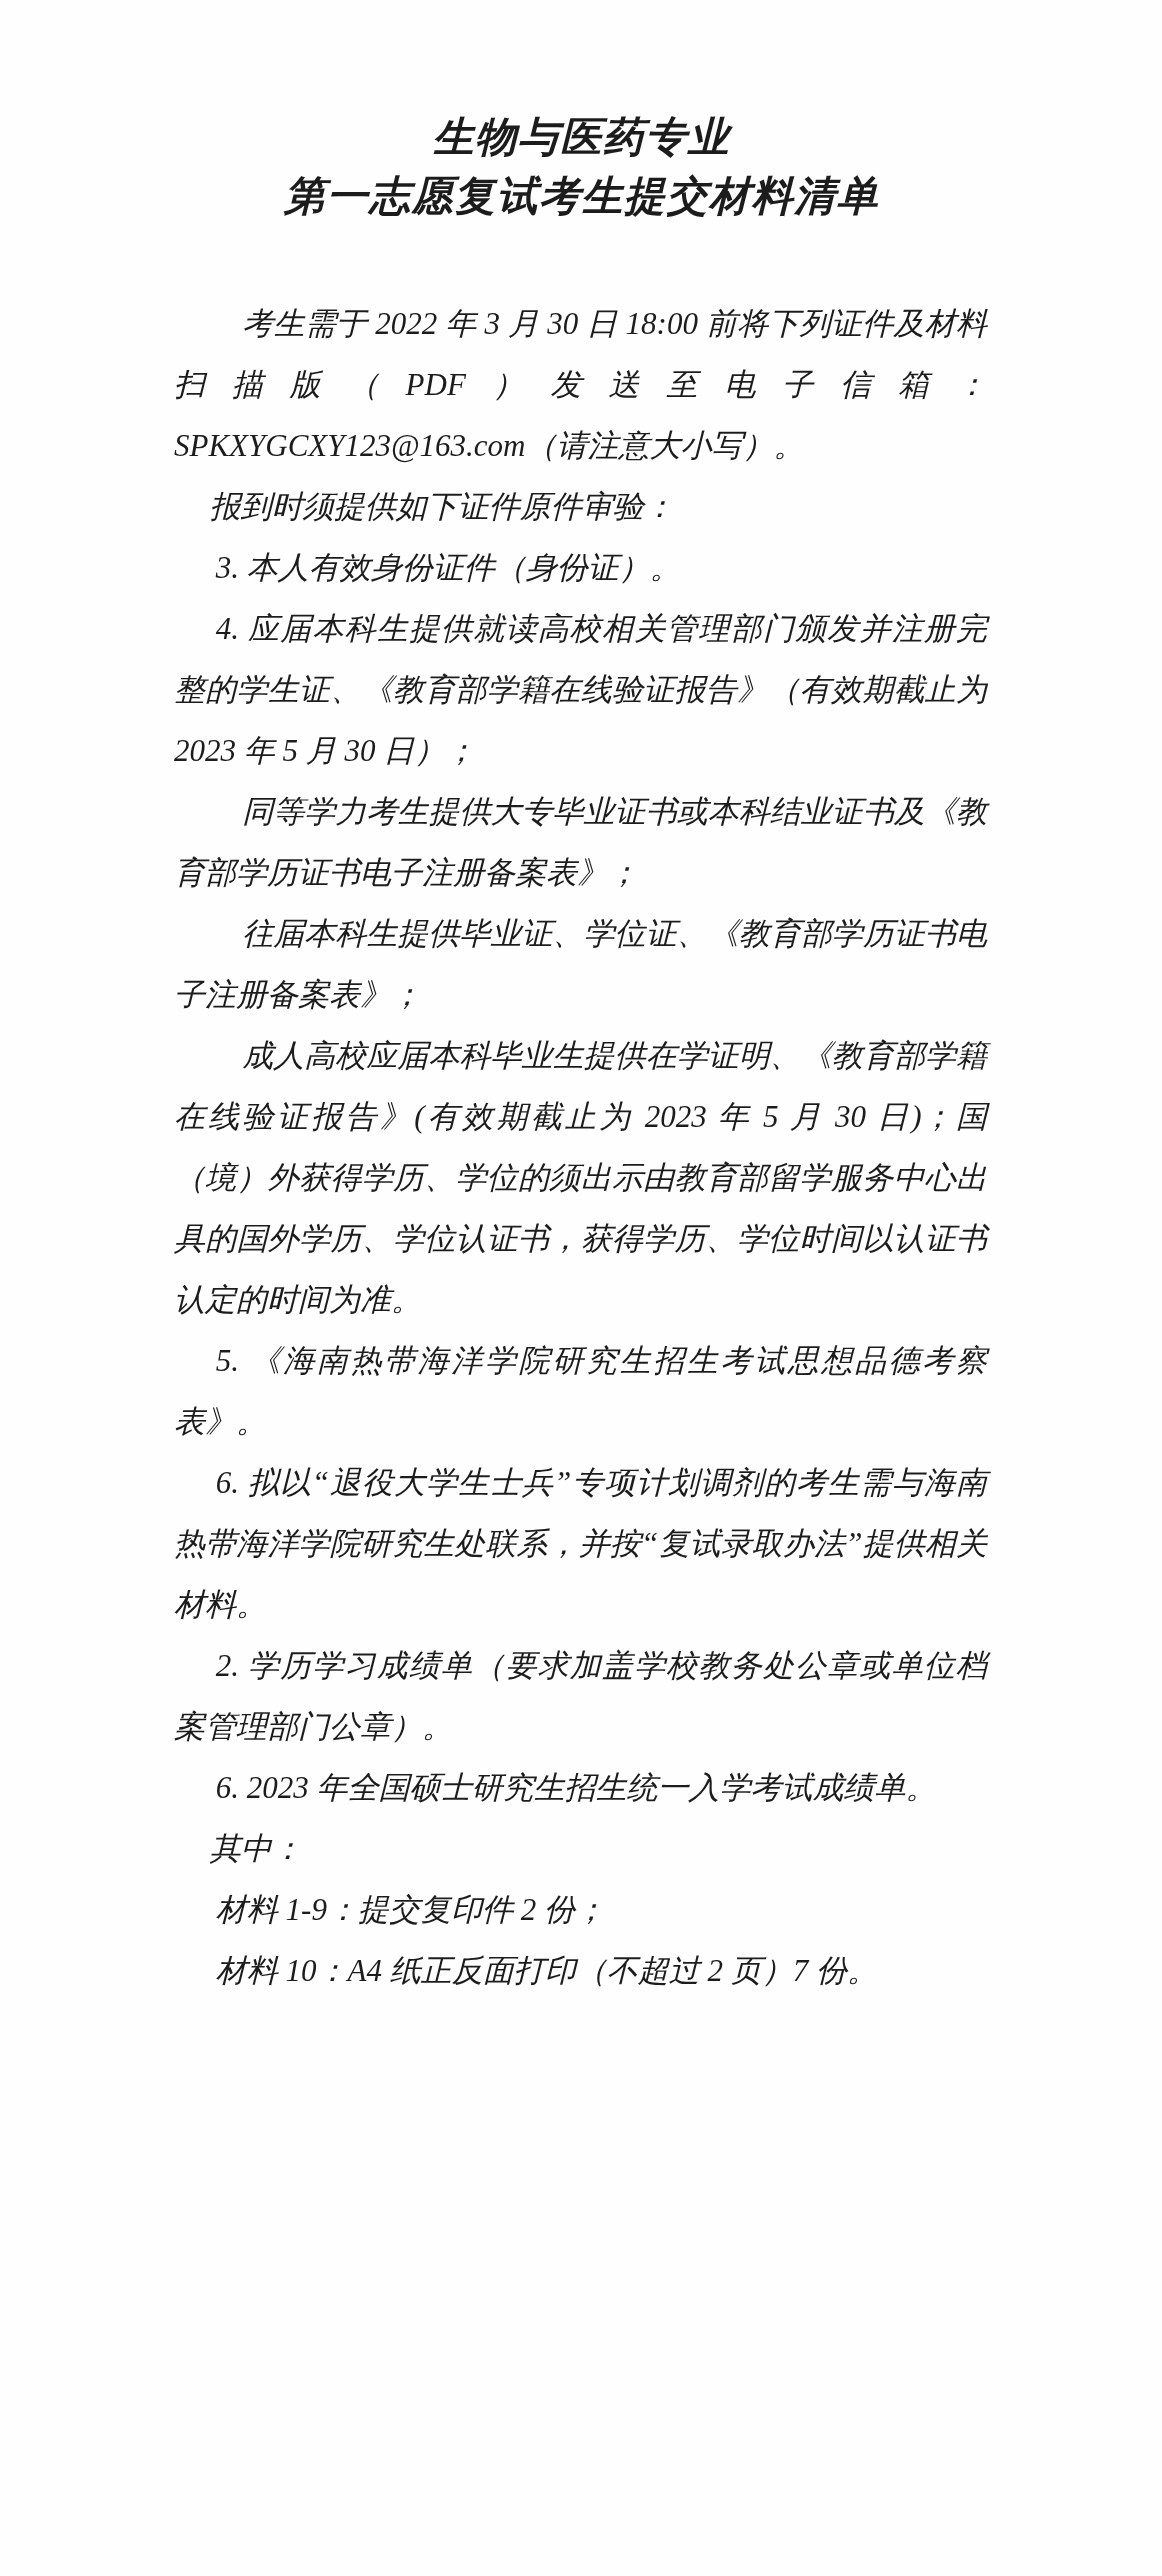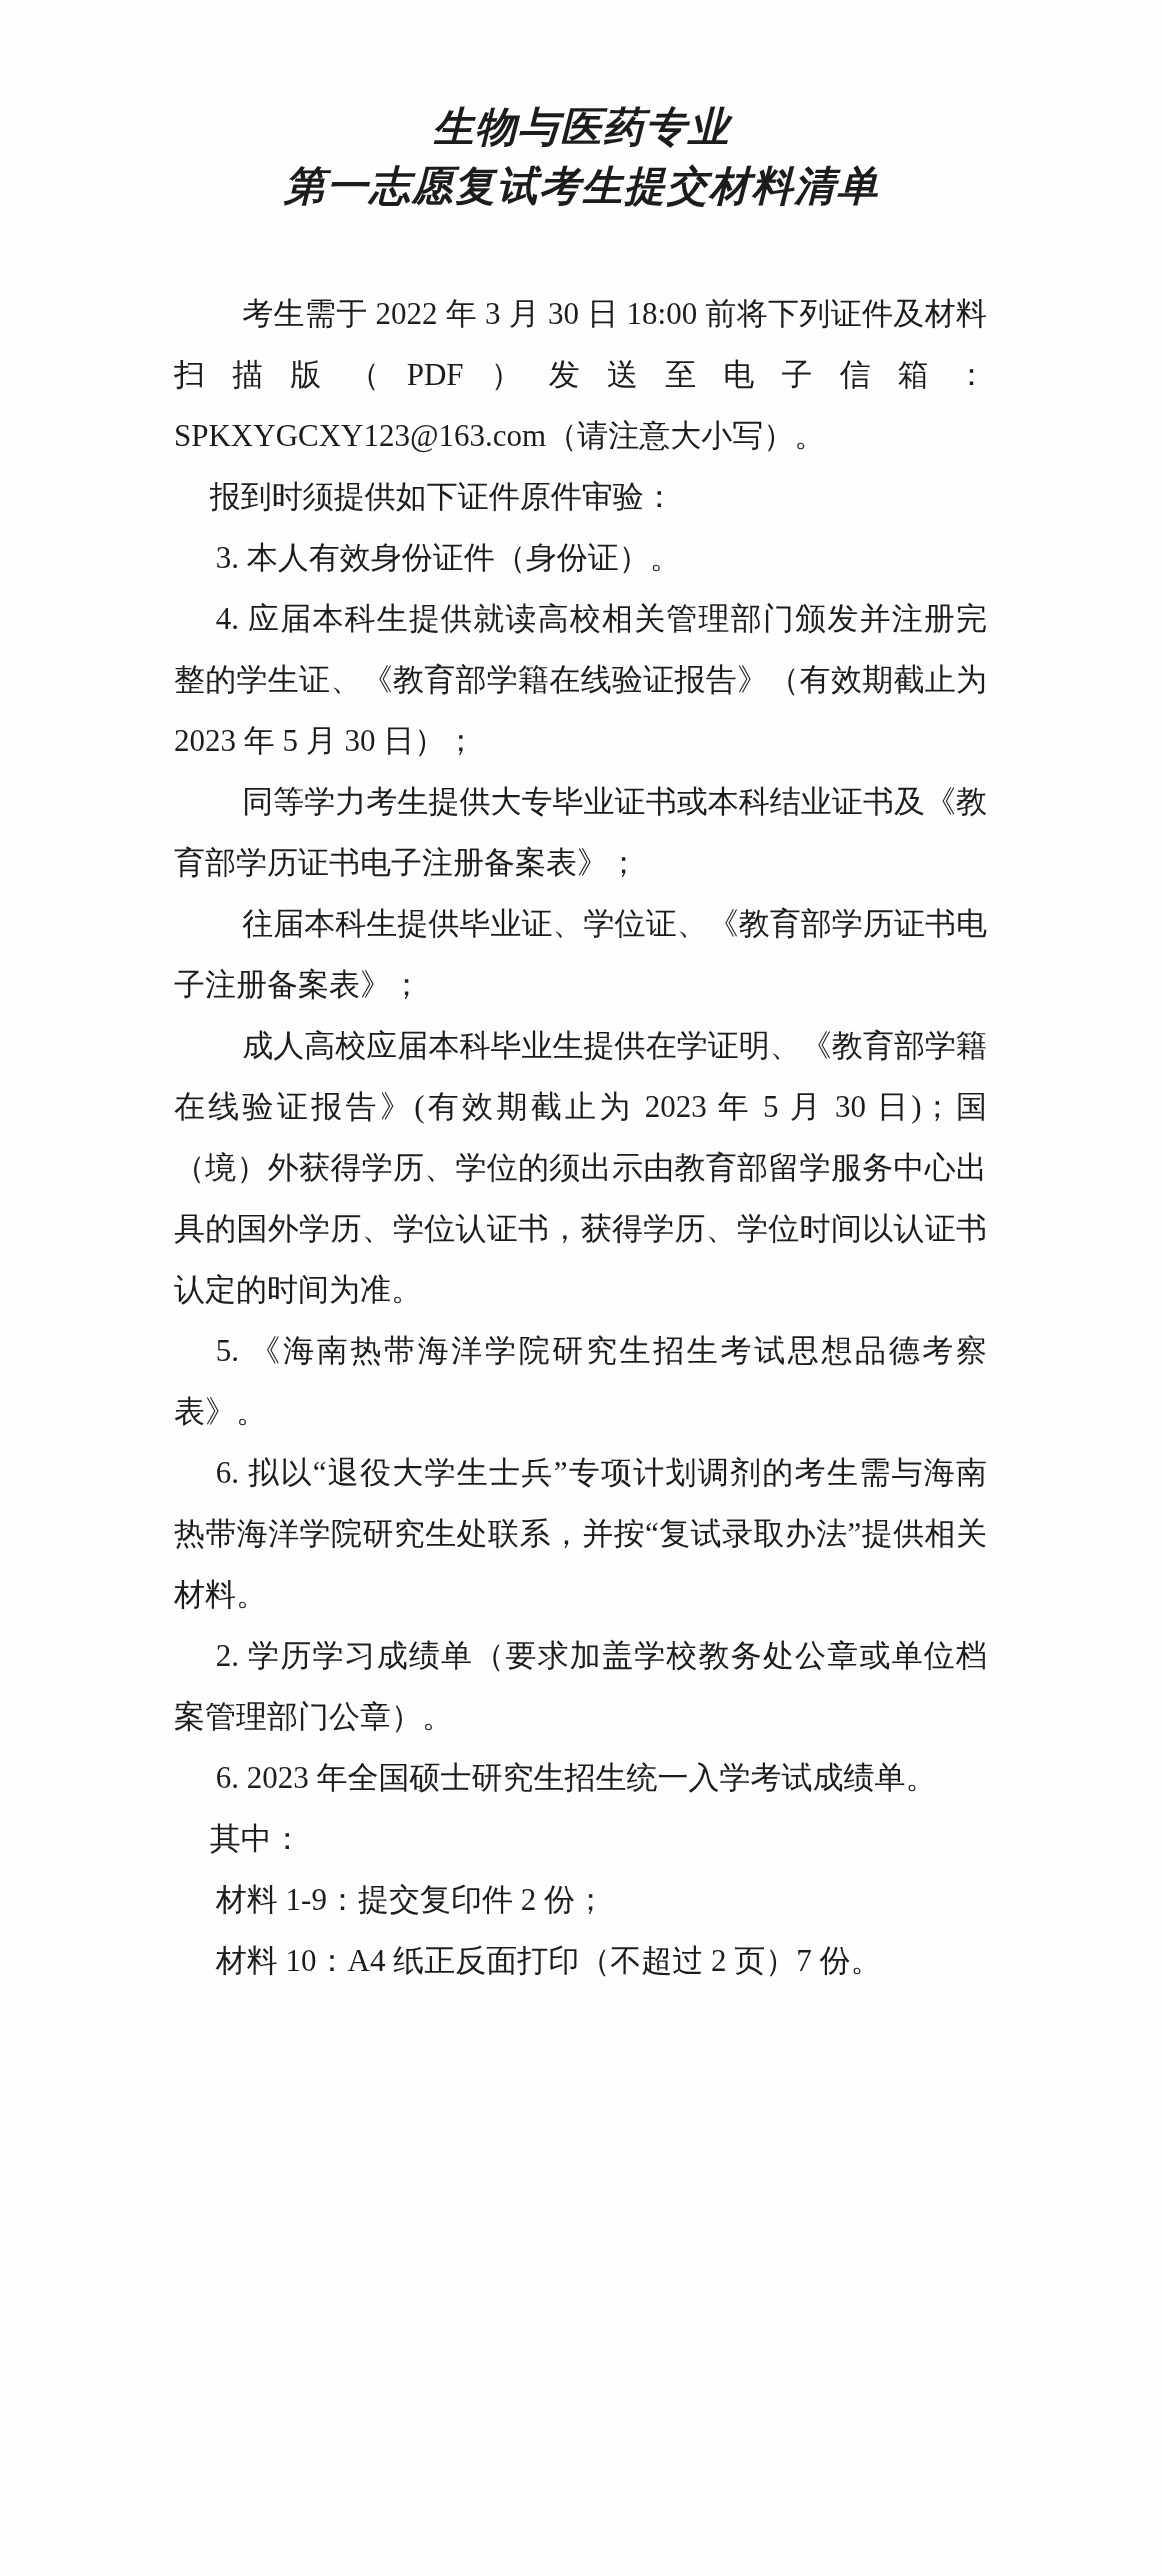--- a/index.html
+++ b/index.html
@@ -10,37 +10,37 @@
   .page {
     position: relative;
     width: 1163px;
     height: 2576px;
     background: #fefefe;
     overflow: hidden;
     font-family: "Liberation Serif", "DejaVu Serif", serif;
     color: #1c1c1c;
   }
   .doc-header {
-    padding-top: 64px;
+    padding-top: 108px;
     text-align: center;
-    margin-top: 34px;
   }
   .doc-title {
     margin: 0;
     font-size: 41px;
     line-height: 59px;
     font-weight: bold;
     font-style: italic; 
     letter-spacing: 1.5px;
   }
   .doc-body {
     margin: 67px auto 0 174px;
     width: 813px;
     font-size: 31px;
     line-height: 61px;
+    font-style: italic; 
     text-align: justify;
     text-justify: inter-ideograph;
   }
   .doc-body p {
     margin: 0;
     padding: 0;
   }
   .indent-2   { text-indent: 2.2em;  }
   .indent-1   { text-indent: 1.15em; }
   .indent-num { text-indent: 1.35em; }

